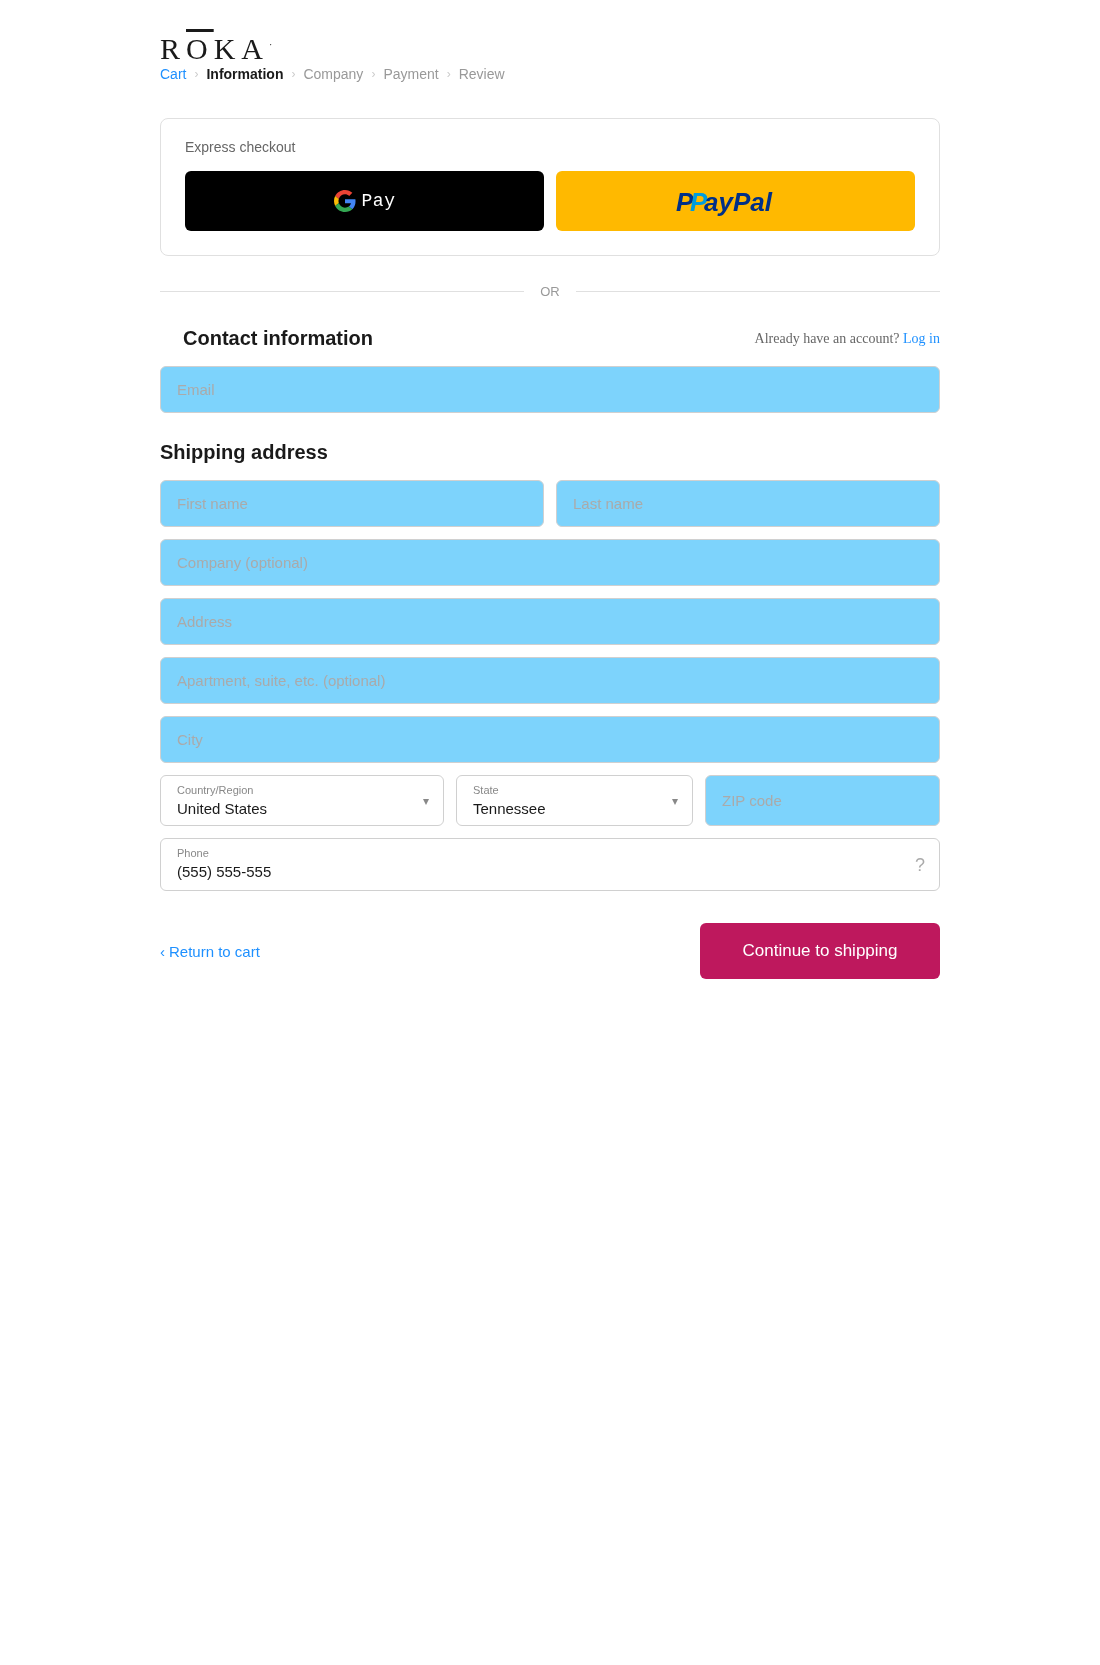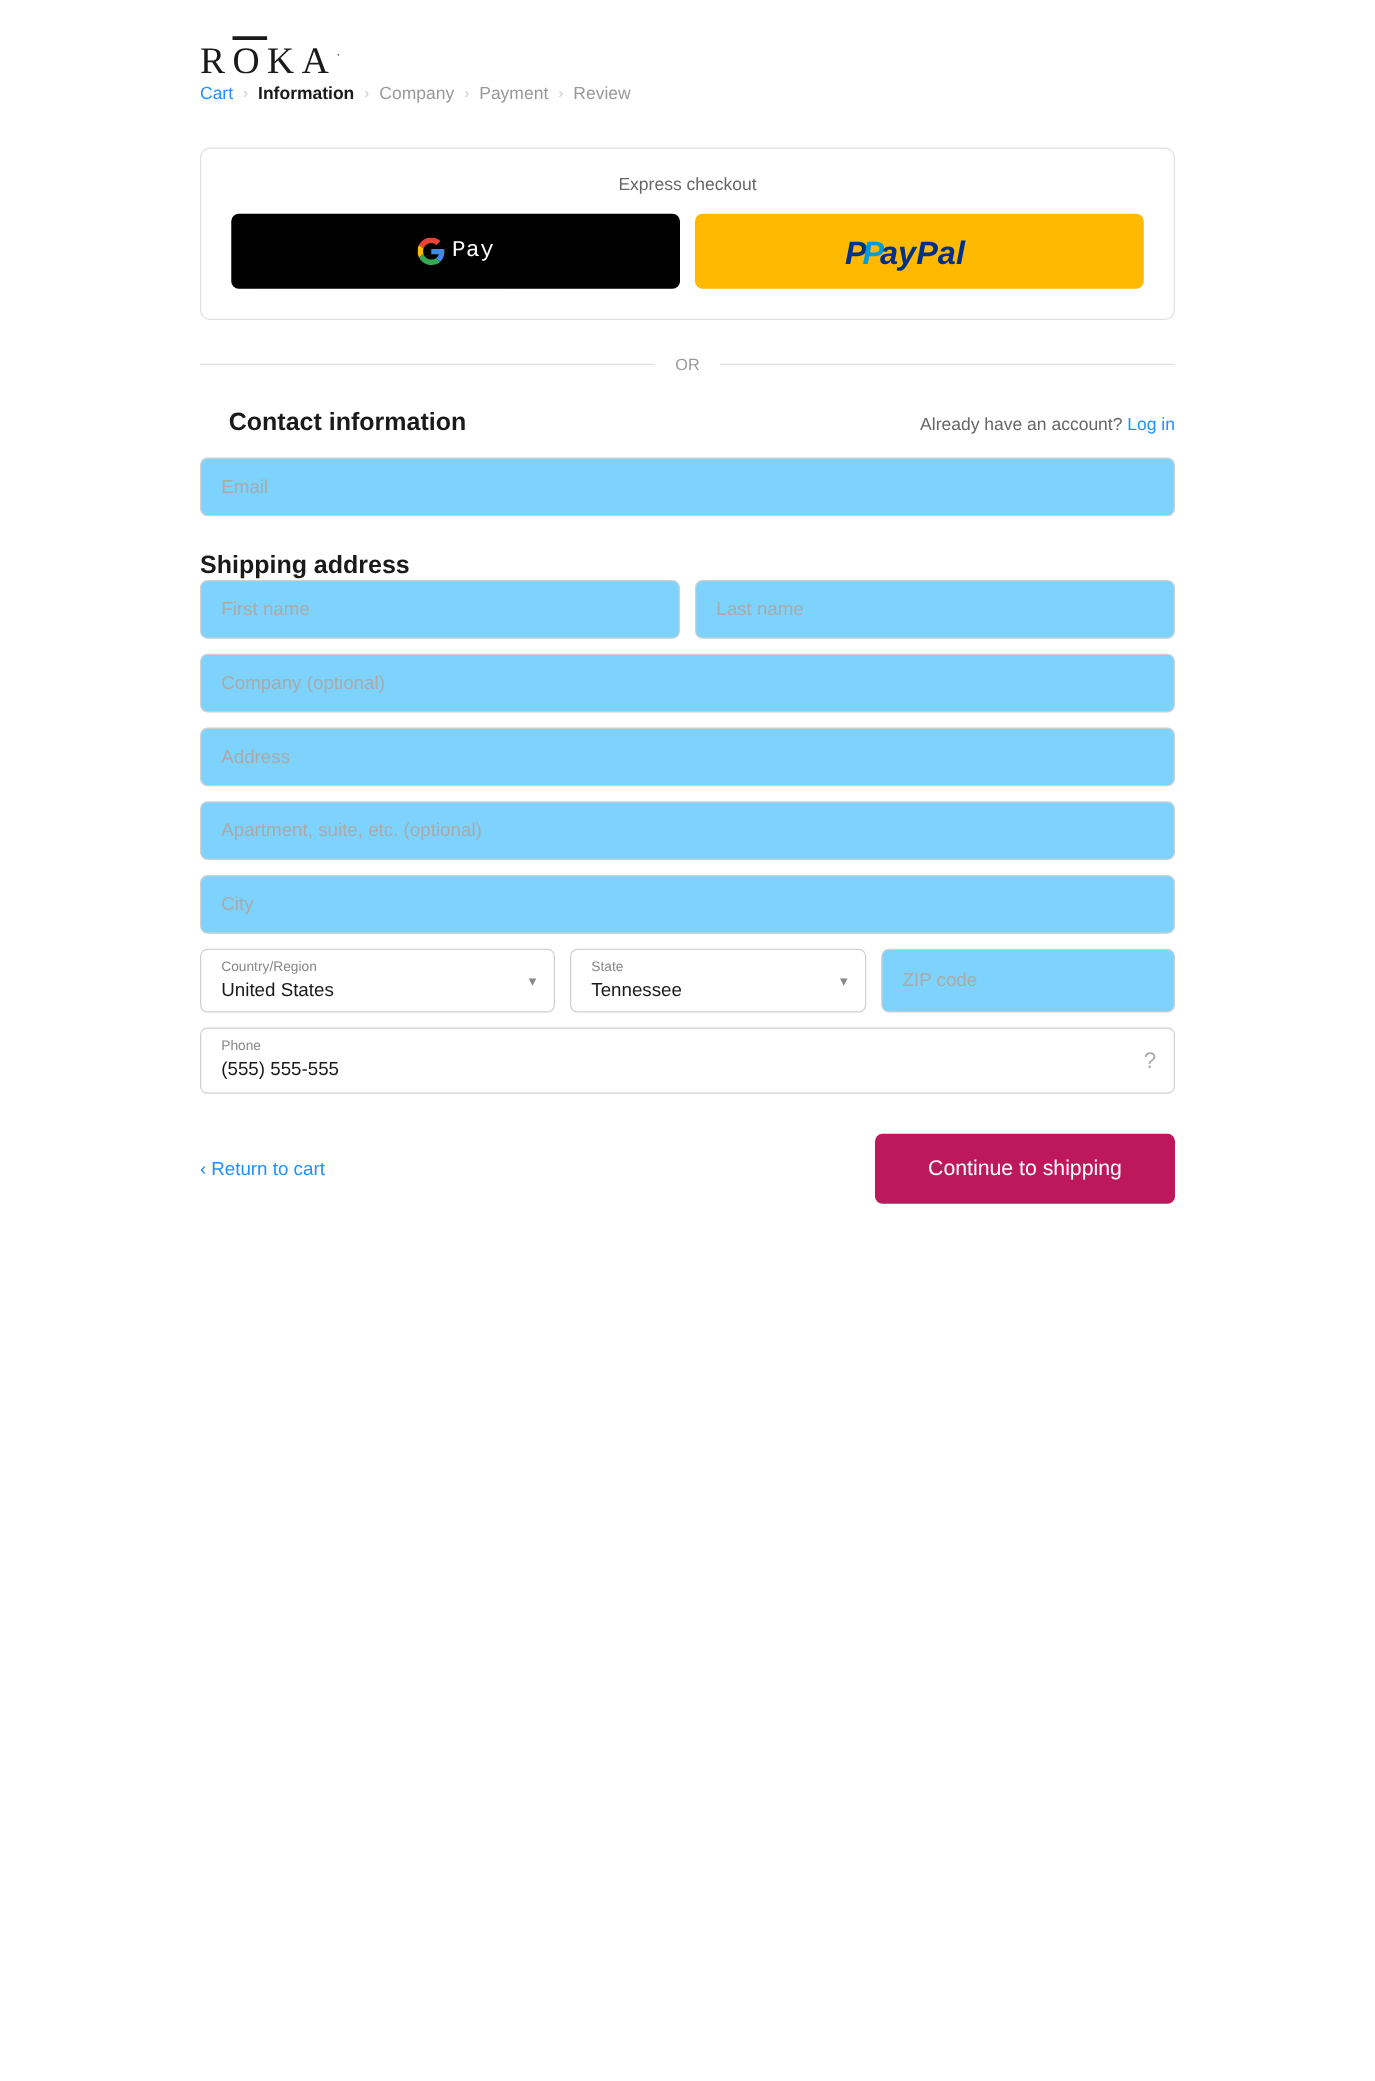--- a/index.html
+++ b/index.html
@@ -49,21 +49,20 @@
     }
 
     
     .express-checkout-box {
       border: 1px solid #e0e0e0;
       border-radius: 8px;
       padding: 20px 24px 24px;
       margin-bottom: 28px;
     }
     .express-checkout-title {
-      text-align: center;
       font-size: 14px;
       color: #666;
       margin-bottom: 16px;
     }
     .express-buttons {
       display: flex;
       gap: 12px;
     }
     .btn-google-pay {
       flex: 1;
@@ -127,20 +126,21 @@
     }
     .section-title {
       font-size: 20px;
       font-weight: 600;
       color: #1a1a1a;
       margin-left: 23px;
     }
     .login-link {
       font-size: 14px;
       color: #666;
+      font-family: Liberation Serif, serif;
     }
     .login-link a {
       color: #1e90ff;
       text-decoration: none;
     }
 
     
     .form-group {
       margin-bottom: 12px;
     }
@@ -262,20 +262,21 @@
       font-weight: 500;
       cursor: pointer;
       min-width: 240px;
       text-align: center;
     }
 
     .shipping-section-title {
       font-size: 20px;
       font-weight: 600;
       color: #1a1a1a;
+      margin-bottom: 16px;
       margin-top: 28px;
     }
   </style>
 </head>
 <body>
 
 <div class="page-wrapper">
 
   <div>
     <div class="logo-text">R<span class="logo-o-bar">O</span>KA<span style="font-size:10px; vertical-align:super;">·</span></div>

